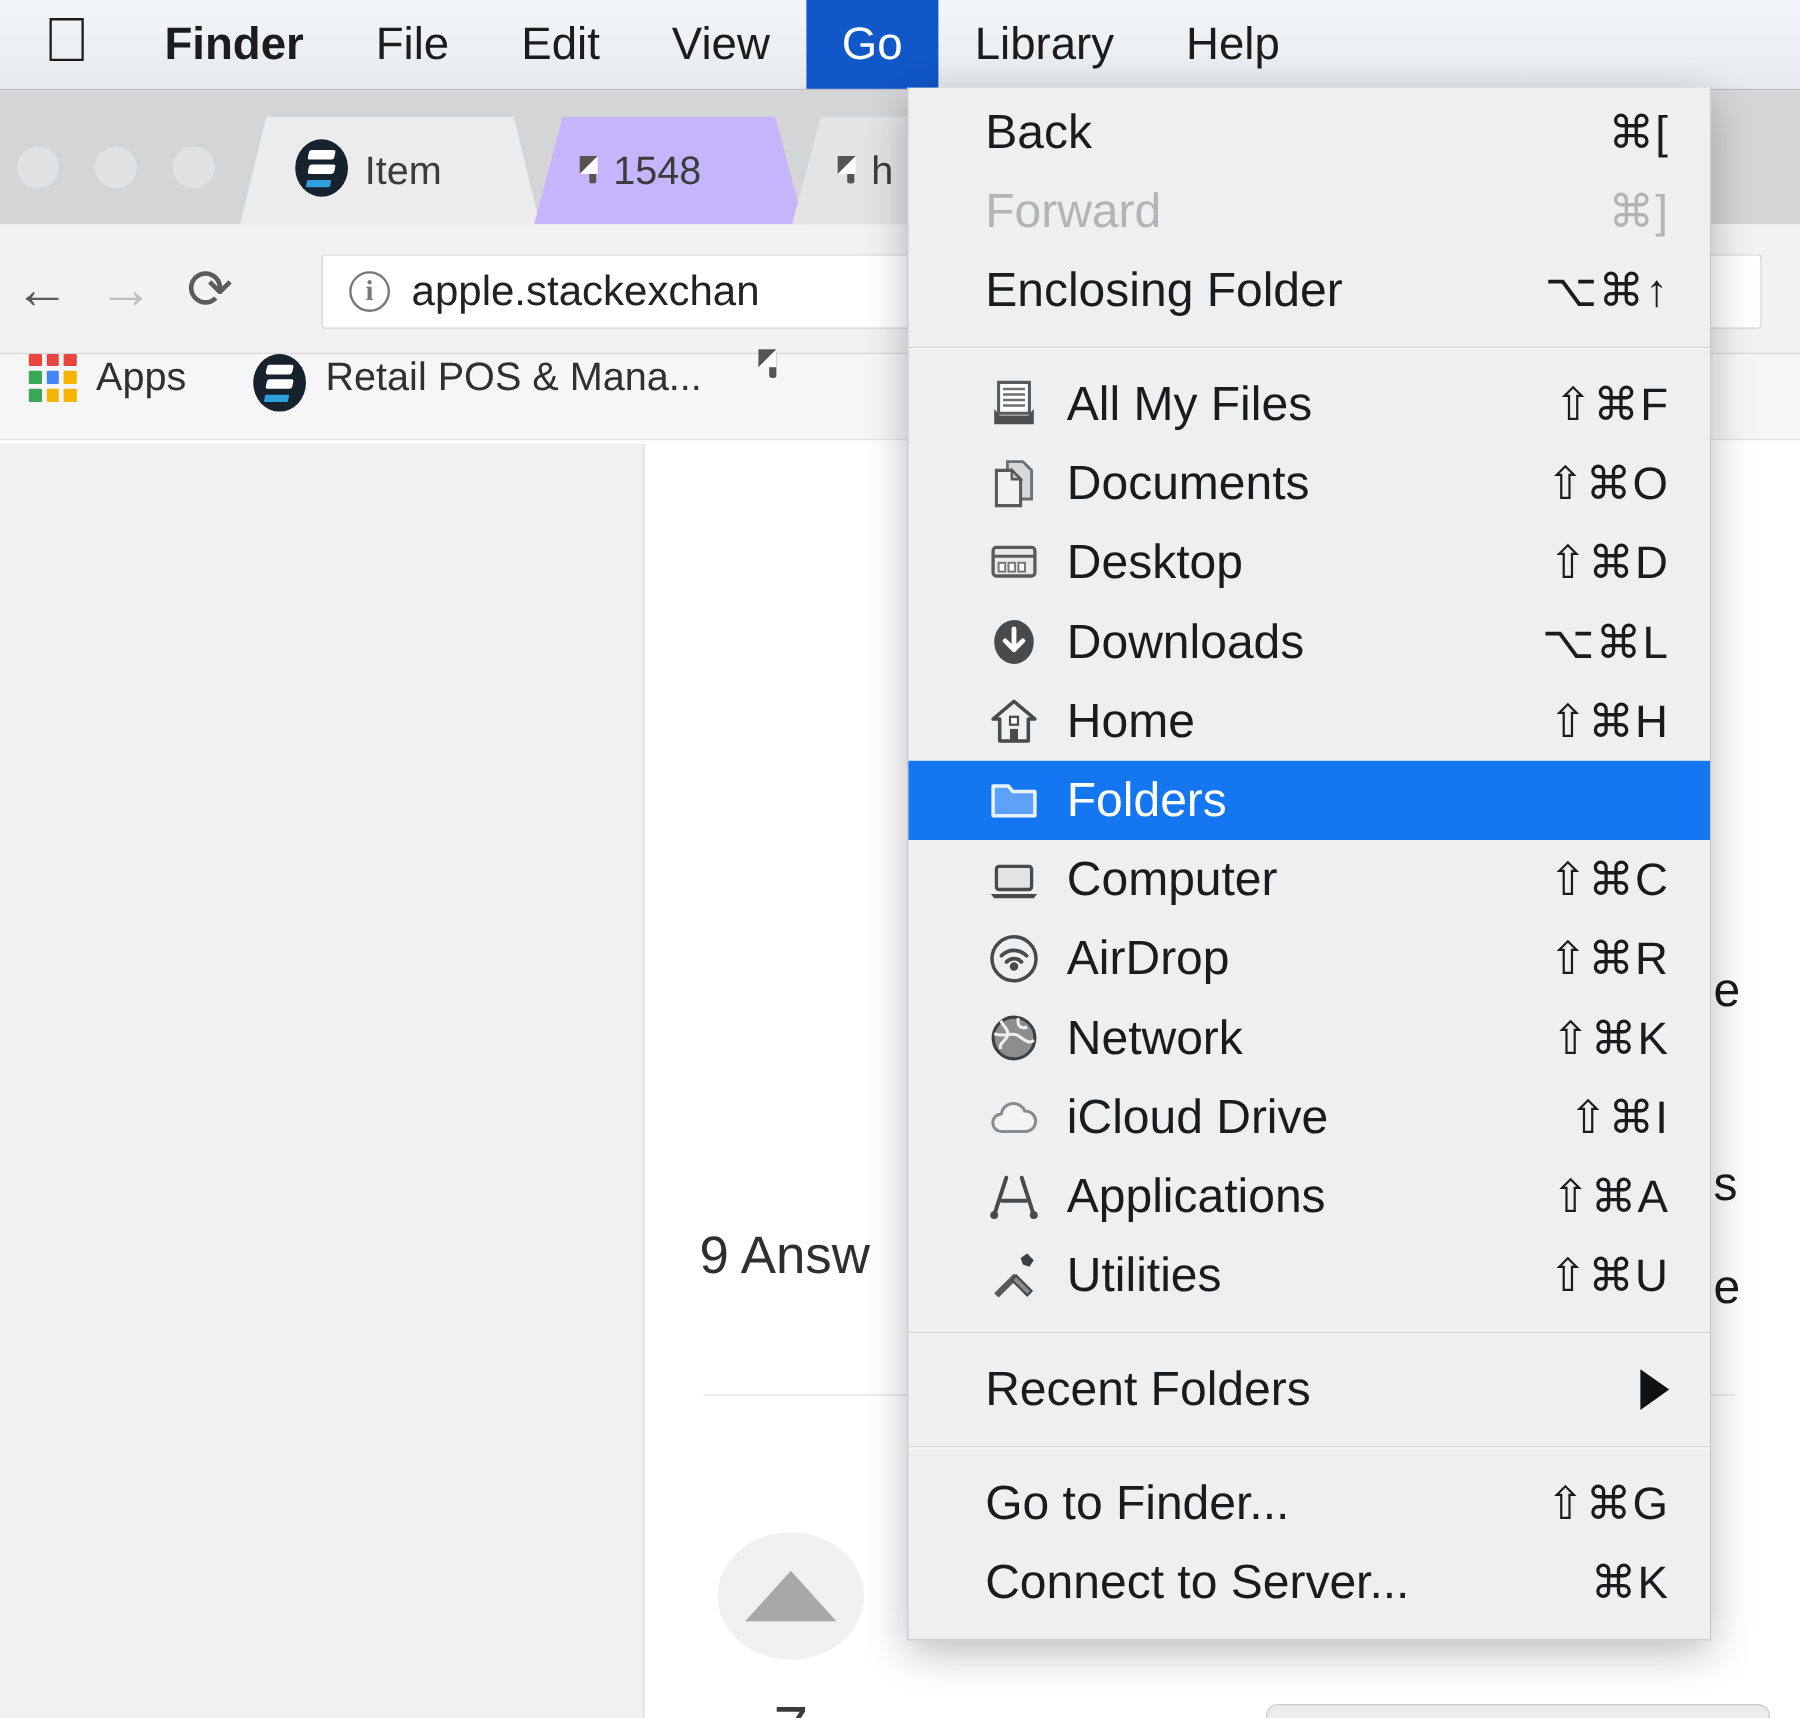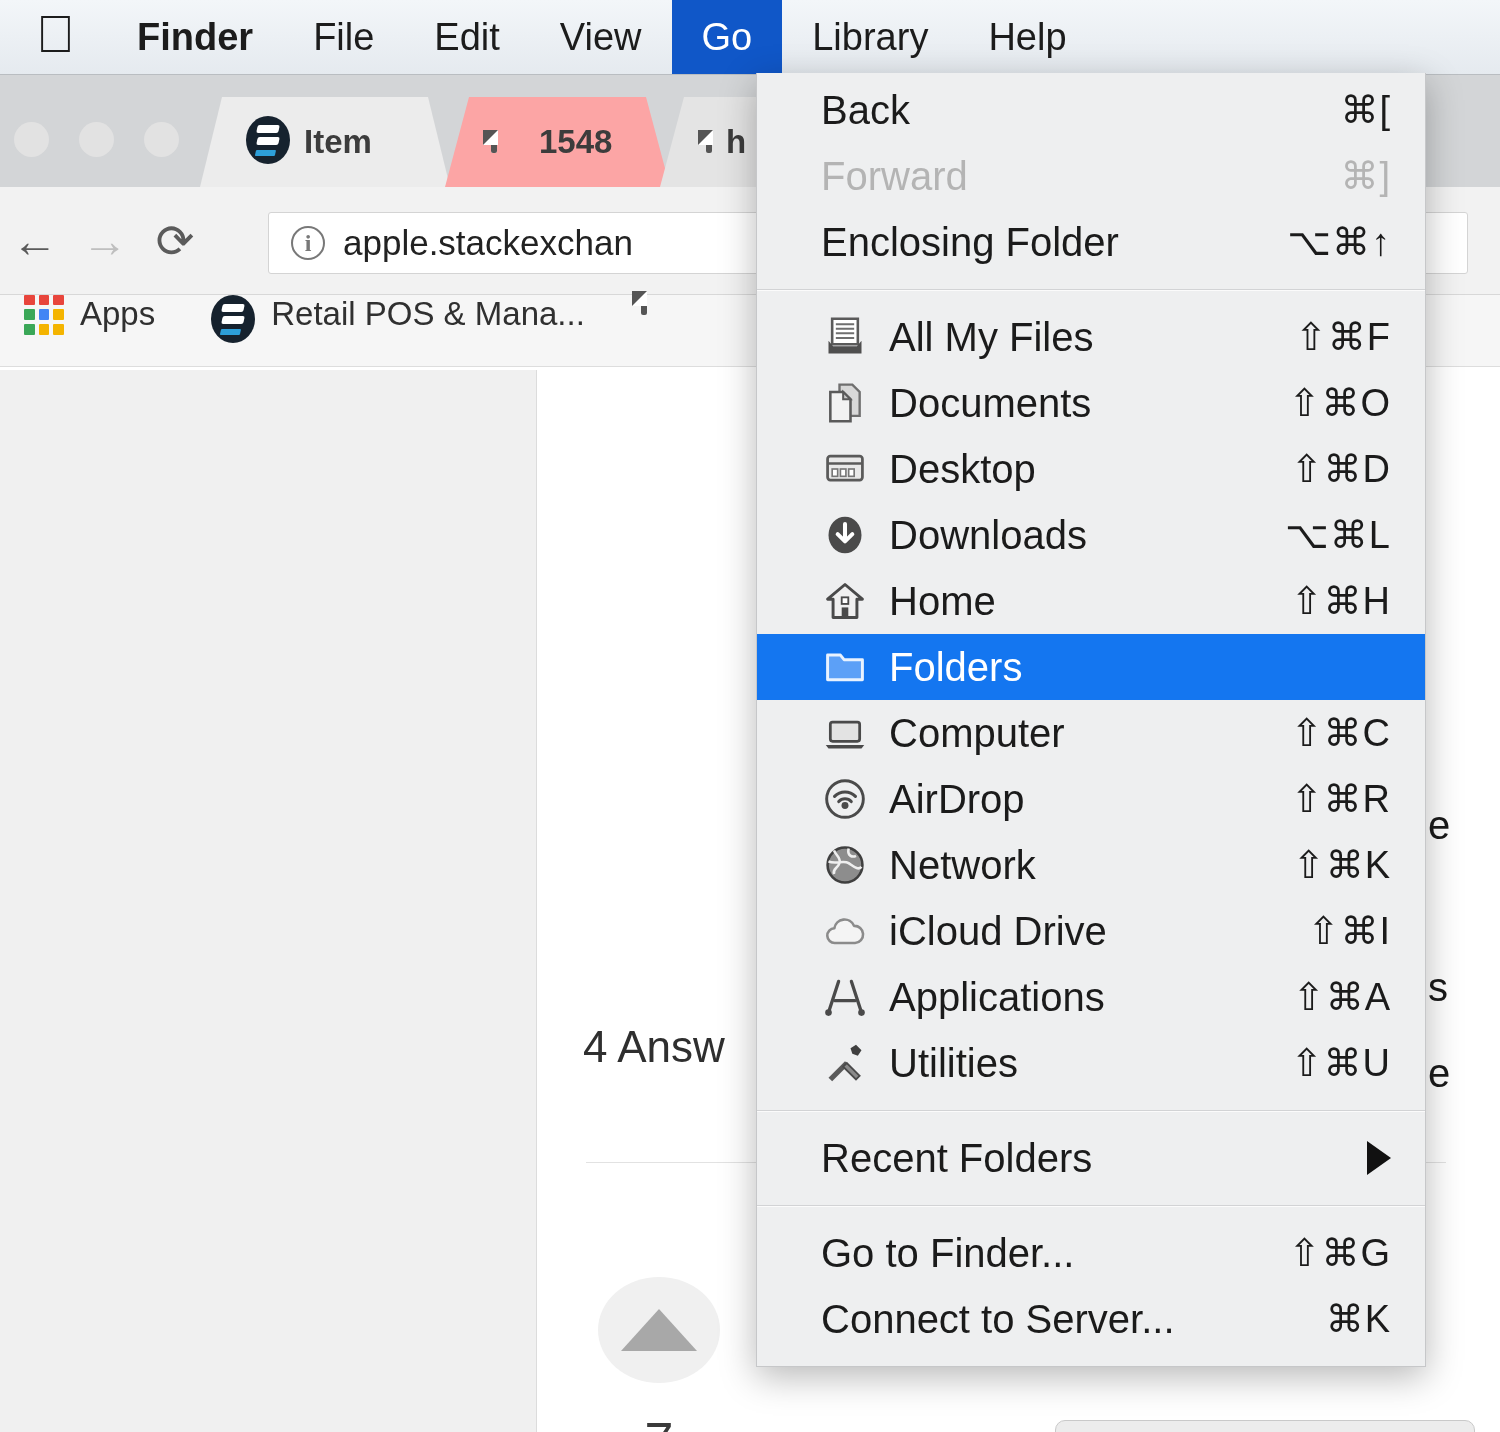--- a/index.html
+++ b/index.html
@@ -12,36 +12,35 @@
     position:relative;
   }
 
   
   #browser { position:absolute; left:0; top:75px; width:1500px; height:1357px; background:#ffffff; }
 
   .tabstrip {
     position:absolute; left:0; top:0; width:1500px; height:112px;
     background:linear-gradient(#d6d8da,#cfd1d4);
     background:#d3d5d7;
-    font-weight:bold;
   }
   .winbtns { position:absolute; left:14px; top:47px; display:flex; gap:30px; }
   .winbtn { width:35px; height:35px; border-radius:50%; background:#e2e2e2; }
 
   .tab {
     position:absolute; top:22px; height:90px;
     background:#ececec;
     display:flex; align-items:center;
     padding-left:46px;
   }
   .tab.first { left:200px; width:250px;
     clip-path:polygon(22px 0, 228px 0, 250px 90px, 0 90px); }
   .tab.second { left:445px; width:225px;
     clip-path:polygon(24px 0, 201px 0, 225px 90px, 0 90px);
-    background:#fca5a5;gap:28px; }
+    background:#c4b5fd; }
   .tab.third { left:660px; width:225px;
     clip-path:polygon(24px 0, 201px 0, 225px 90px, 0 90px);
     background:#e4e4e4; }
   .tab .favicon { flex:0 0 auto; margin-right:14px; }
   .tab .tablabel { font-size:33px; color:#3c3c3c; white-space:nowrap; overflow:hidden; }
 
   .se-logo { width:44px; height:48px; border-radius:50%;
     background:#16222e; position:relative; display:inline-block; }
   .se-logo::before { content:""; position:absolute; left:11px; top:9px; width:22px; height:8px;
     background:#ffffff; border-radius:2px; transform:skewX(-12deg); }
@@ -199,21 +198,21 @@
       <span class="lbl">Retail POS &amp; Mana...</span>
     </div>
     <div class="bm" style="margin-left:28px">
       <span><span class="doc-icon"></span></span>
     </div>
   </div>
 
   <div class="pagebody">
     <div class="leftpane"></div>
 
-    <div class="answers-head">4 Answ</div>
+    <div class="answers-head">9 Answ</div>
     <div class="hr-rule"></div>
 
     <div class="voteblock">
       <div class="votebtn">
           <span class="tri-up"></span>
         </div>
       <div class="votecount">7</div>
 
     </div>
 

